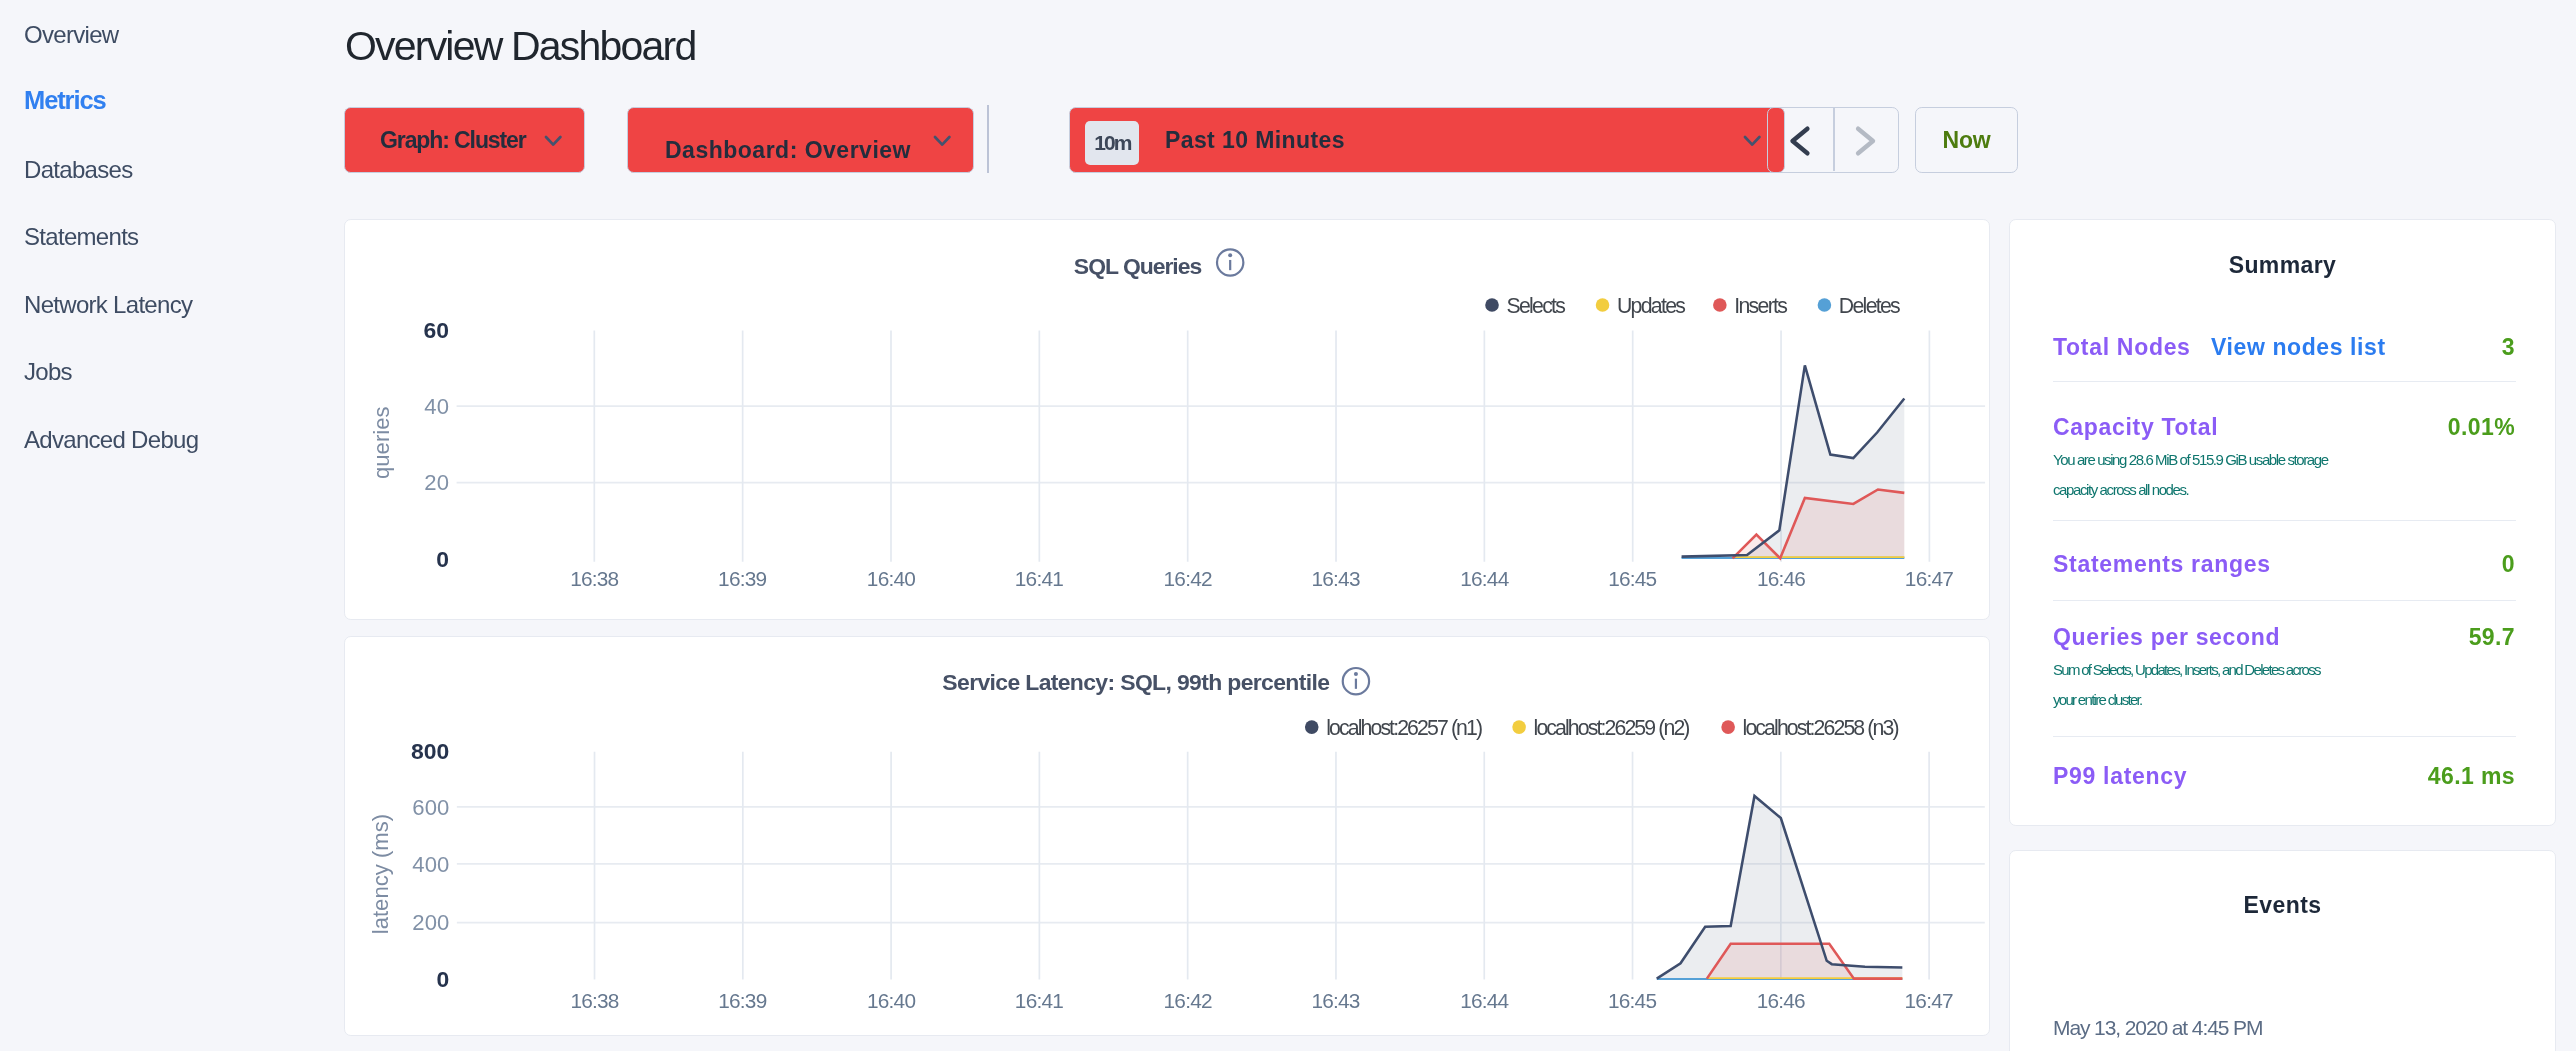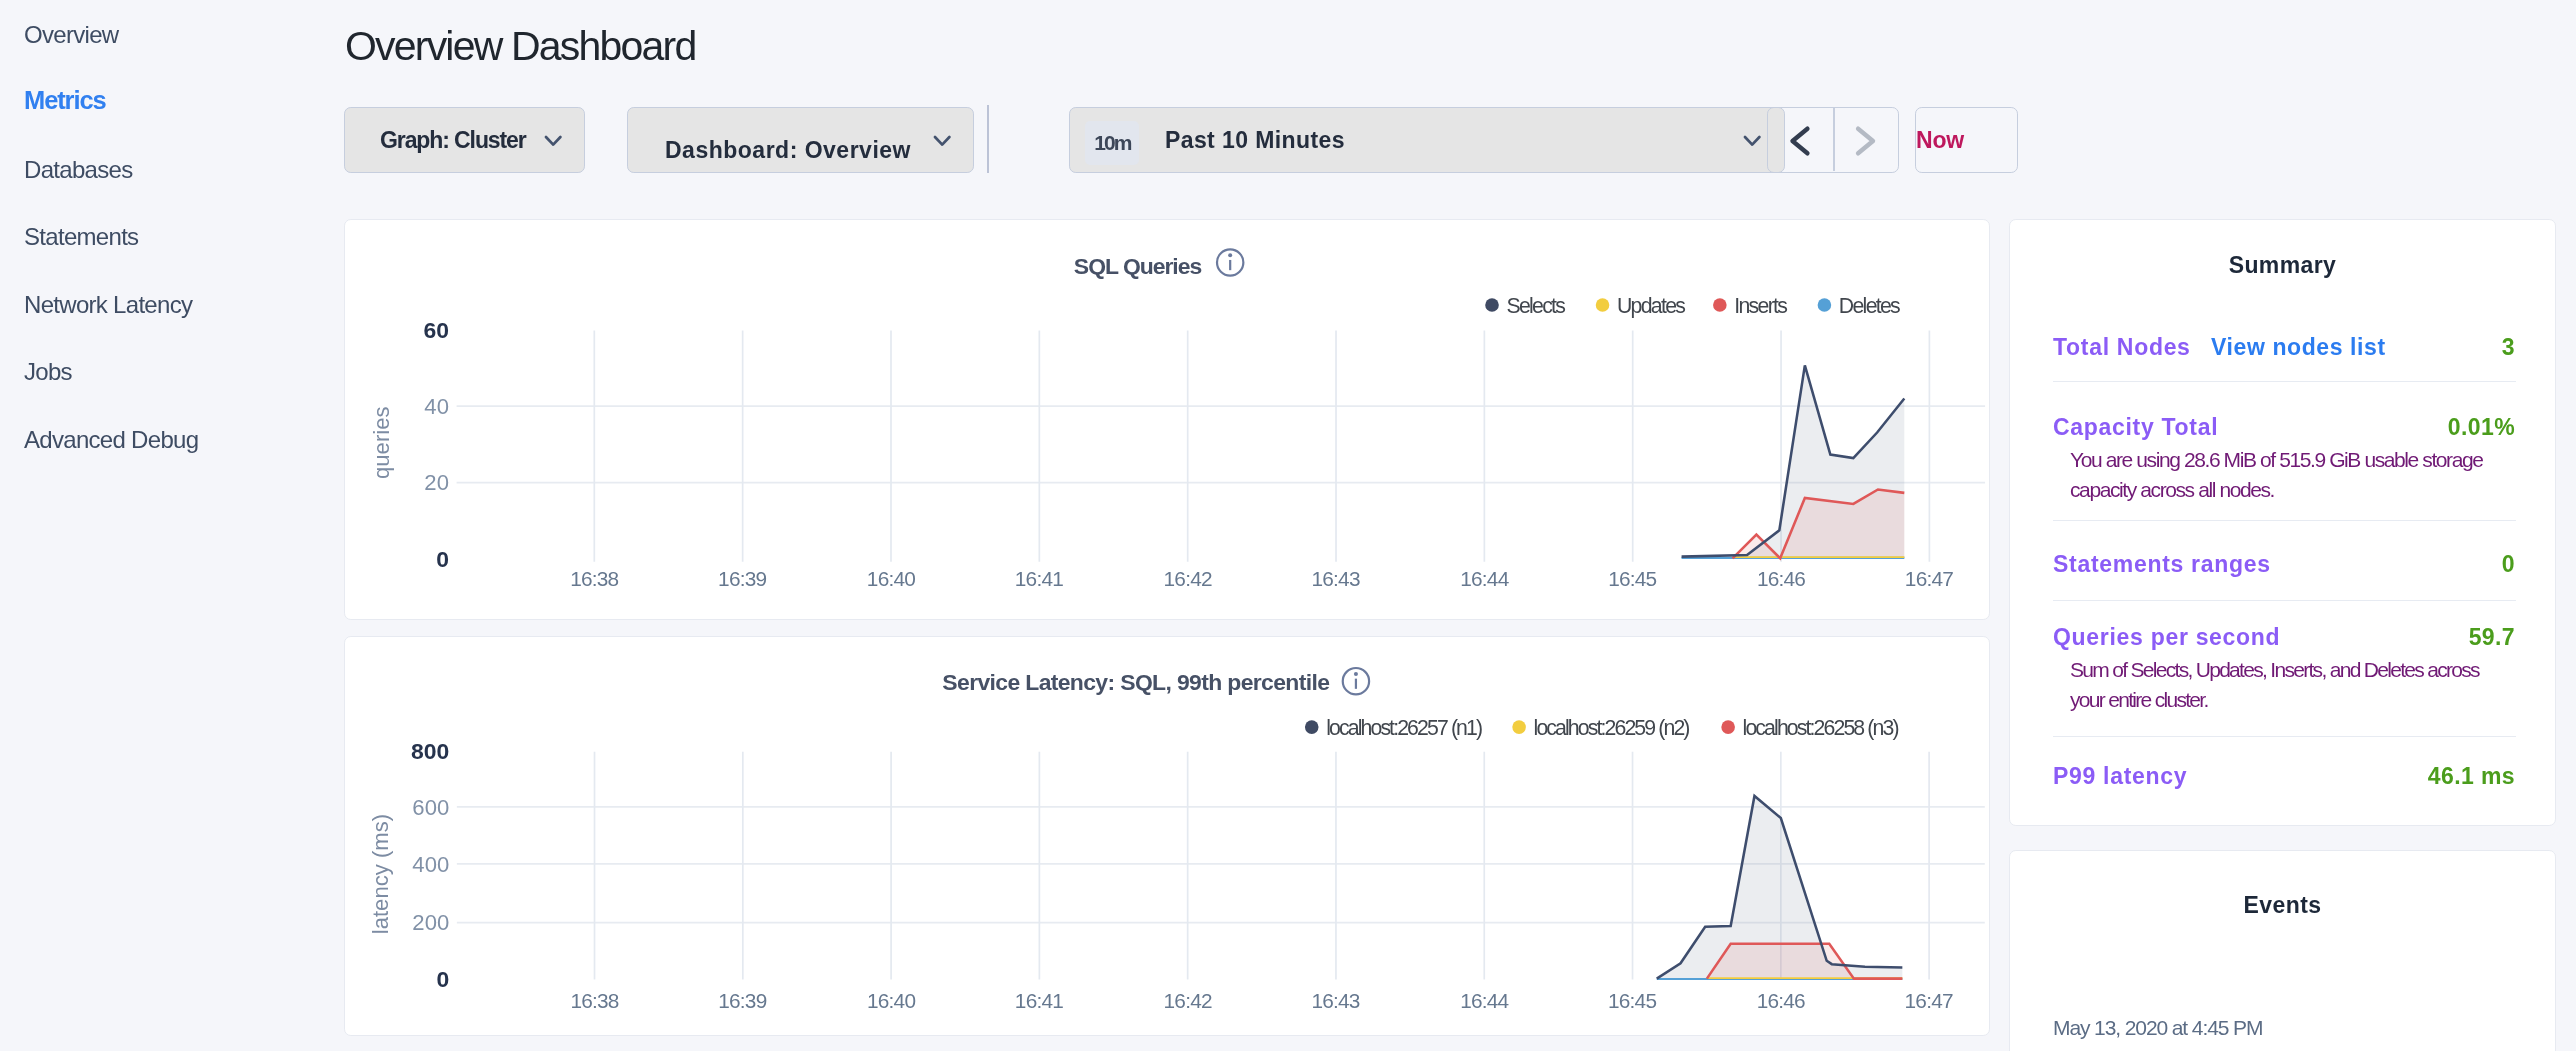--- a/index.html
+++ b/index.html
@@ -7,21 +7,21 @@
   font-family:"Liberation Sans", sans-serif; }
 
 .nav { position:absolute; left:24px; font-size:24px; letter-spacing:-0.7px;
   color:#3e4c63; line-height:29px; }
 .nav.active { color:#3180f0; font-weight:bold; font-size:25.5px; line-height:31px; letter-spacing:-1.1px; }
 
 #title { position:absolute; left:345px; top:24px; font-size:41px; letter-spacing:-1.8px;
   color:#20262e; line-height:44px; }
 
 .btn { position:absolute; top:107px; height:66px; border:1.7px solid #c6cede;
-  border-radius:6.8px; background:#e5e5e5; }
+  border-radius:6.8px; background:#ef4444; }
 .btn.ghost { background:transparent; }
 .btnlabel { position:absolute; font-size:23px; font-weight:bold; color:#242d3d;
   letter-spacing:-1.1px; line-height:23px; top:21px; white-space:nowrap; }
 .chip { position:absolute; left:15.3px; top:12.8px; width:54px; height:44px;
   background:#e2e6ee; border-radius:5.1px; text-align:center; line-height:44px;
   font-size:21px; font-weight:bold; color:#3c4658; letter-spacing:-2px; }
 .chev { position:absolute; }
 #divider1 { position:absolute; left:987px; top:105px; width:1.7px; height:68px; background:#bcc3d6; }
 
 .card { position:absolute; background:#fff; border:1.7px solid #e7eaf1; border-radius:6.8px; }
@@ -29,21 +29,21 @@
 #chart2 { left:344px; top:636px;  width:1646px; height:400px; }
 #summary{ left:2009px; top:219px; width:547px;  height:607px; }
 #events { left:2009px; top:850px; width:547px; height:255px; }
 
 .cardtitle { position:absolute; width:100%; text-align:center; font-size:23px;
   font-weight:bold; color:#1d2839; letter-spacing:0.4px; }
 .srow-label { position:absolute; left:43px; font-size:23px; font-weight:bold;
   color:#8b5cf6; letter-spacing:0.7px; white-space:nowrap; }
 .srow-value { position:absolute; right:40px; font-size:23px; font-weight:bold;
   color:#4b9d1c; letter-spacing:0.4px; text-align:right; }
-.sbody { position:absolute; left:60px; font-size:21px; color:#701a75;
+.sbody { position:absolute; left:43px; font-size:15px; color:#0f766e;
   line-height:30px; letter-spacing:-1.4px; white-space:nowrap; }
 .sdiv { position:absolute; left:43px; width:463px; height:0.9px; background:#e7ebf2; }
 .slink { font-size:23px; font-weight:bold; color:#2b7cf0; letter-spacing:0.6px; }
 
 .etext { position:absolute; left:43px; font-size:23px; color:#22344c;
   line-height:33px; letter-spacing:-0.5px; white-space:nowrap; }
 .edate { position:absolute; left:43px; font-size:21px; color:#5b6c85; letter-spacing:-1.1px; }
 </style>
 </head>
 <body>
@@ -84,21 +84,21 @@
   <div style="position:absolute; left:65px; top:0; width:1.7px; height:63px; background:#c6cede;"></div>
   <svg class="chev" style="left:18.7px; top:16px;" width="25.5" height="34" viewBox="0 0 30 40">
     <polyline points="24,5.5 6.5,20 24,34.5" fill="none" stroke="#333d4f" stroke-width="5.2" stroke-linecap="round" stroke-linejoin="round"></polyline>
   </svg>
   <svg class="chev" style="left:85px; top:16px;" width="25.5" height="34" viewBox="0 0 30 40">
     <polyline points="6,5.5 23.5,20 6,34.5" fill="none" stroke="#b4bac4" stroke-width="5.2" stroke-linecap="round" stroke-linejoin="round"></polyline>
   </svg>
 </div>
 
 <div class="btn ghost" style="left:1915px; width:103px;">
-  <div class="btnlabel" style="left:0; width:100%; text-align:left; color:#be185d; letter-spacing:-0.2px;">Now</div>
+  <div class="btnlabel" style="left:0; width:100%; text-align:center; color:#4d7c0f; letter-spacing:-0.2px;">Now</div>
 </div>
 
 <div class="card" id="chart1">
 <svg width="1642" height="397" viewBox="0 0 1931 467" style="position:absolute;left:0;top:0;">
 
   <g stroke="#e7ebf1" stroke-width="2">
     <line x1="131" y1="219" x2="1929" y2="219"></line>
     <line x1="131" y1="309" x2="1929" y2="309"></line>
   </g>
   <g stroke="#e4e9f0" stroke-width="2">

